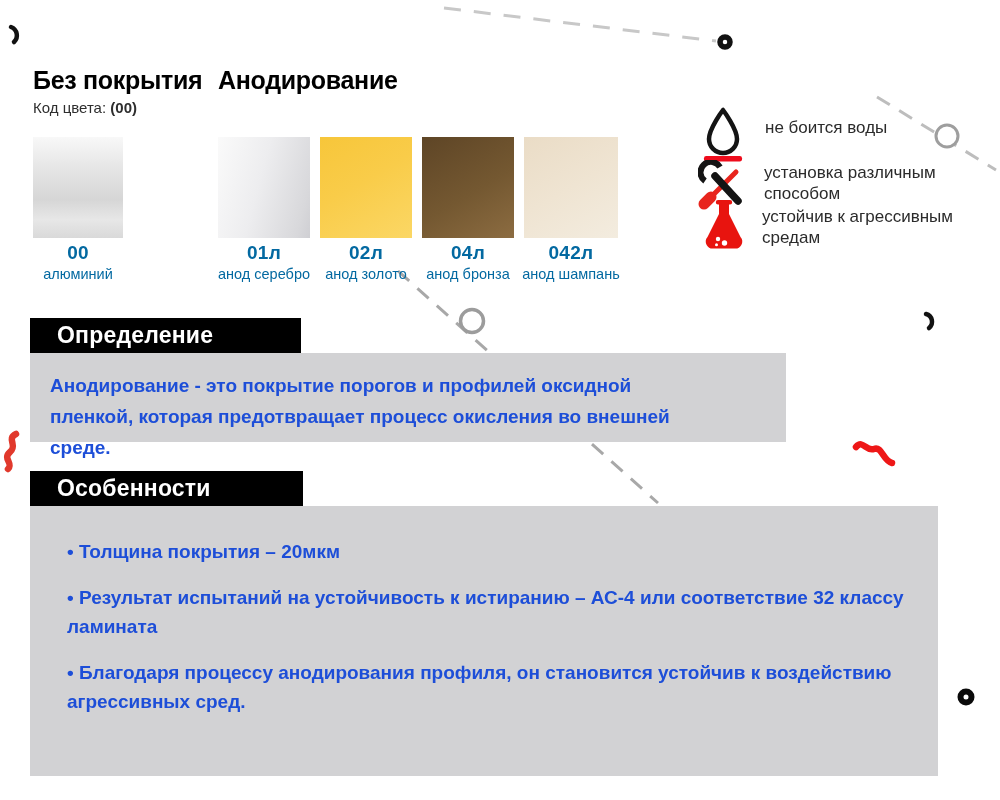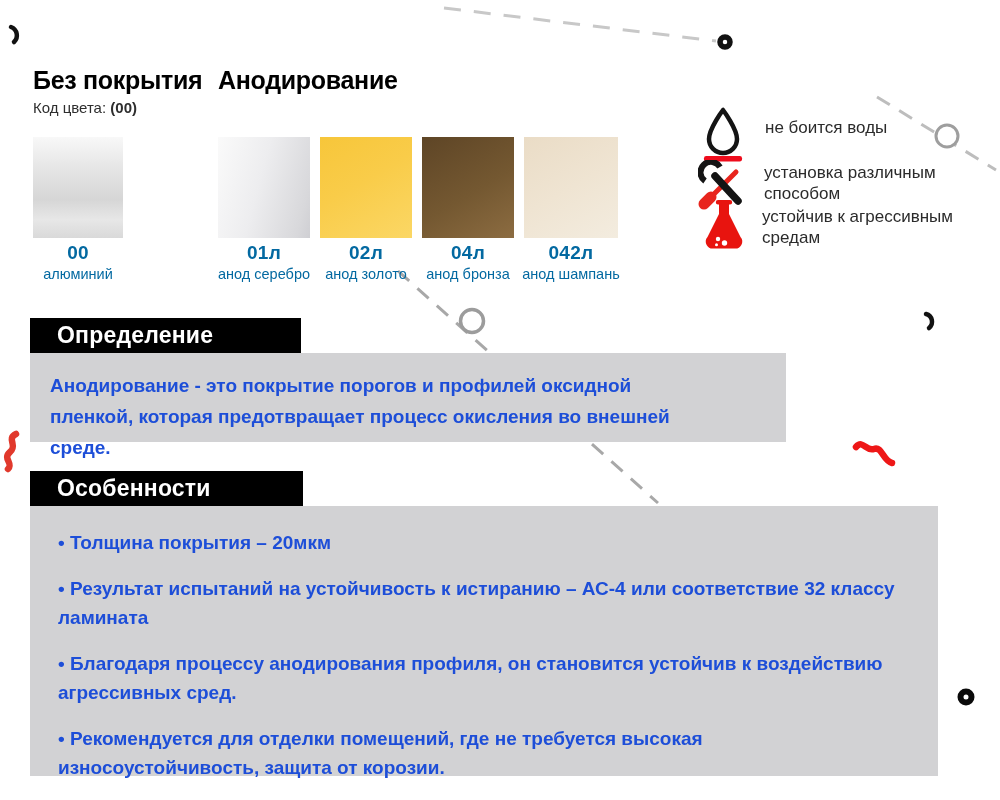--- a/index.html
+++ b/index.html
@@ -26,21 +26,21 @@
 
   
   .benefit{position:absolute;display:flex;align-items:flex-start;z-index:2;justify-content:center;}
   .benefit .txt{font-size:17px;line-height:21px;color:#2b2b2b;width:205px;}
 
   
   .sec-head{position:absolute;background:#000000;color:#ffffff;font-size:23px;font-weight:800;
             padding-left:27px;display:flex;align-items:center;z-index:2;letter-spacing:0.2px;}
   .graybox{position:absolute;background:#d2d2d4;z-index:2;color:#1d4ed8;}
   .def-body{margin:0;padding:17px 20px 0 20px;font-size:19px;font-weight:600;line-height:31px;max-width:660px;}
-  .bullets{margin:4px;padding:18px 9px 0 24px;list-style:none;}
+  .bullets{margin:13px;padding:18px 9px 0 24px;list-style:none;}
   .bullets li{font-size:19px;font-weight:600;line-height:29px;margin-bottom:17px;max-width:845px;}
   .bullets li::before{content:"• ";}
 </style>
 </head>
 <body>
 
 <div class="canvas">
 
   <svg class="decor" style="left:6px;top:24px;" width="22" height="24">
     <path d="M5,3 a9,9 0 0 1 3,15" stroke="#121212" stroke-width="4.5" fill="none" stroke-linecap="round"></path>
@@ -143,17 +143,16 @@
   </div>
 
   <div class="sec-head" style="left:30px;top:471px;width:246px;height:35px;">
     <span>Особенности</span>
   </div>
   <div class="graybox" style="left:30px;top:506px;width:908px;height:270px;">
     <ul class="bullets">
       <li>Толщина покрытия – 20мкм</li>
       <li>Результат испытаний на устойчивость к истиранию – АС-4 или соответствие 32 классу ламината</li>
       <li>Благодаря процессу анодирования профиля, он становится устойчив к воздействию агрессивных сред.</li>
-      <li>Рекомендуется для отделки помещений,  где не требуется высокая износоустойчивость, защита от корозии.</li>
     </ul>
   </div>
 
 </div>
 
 </body></html>

